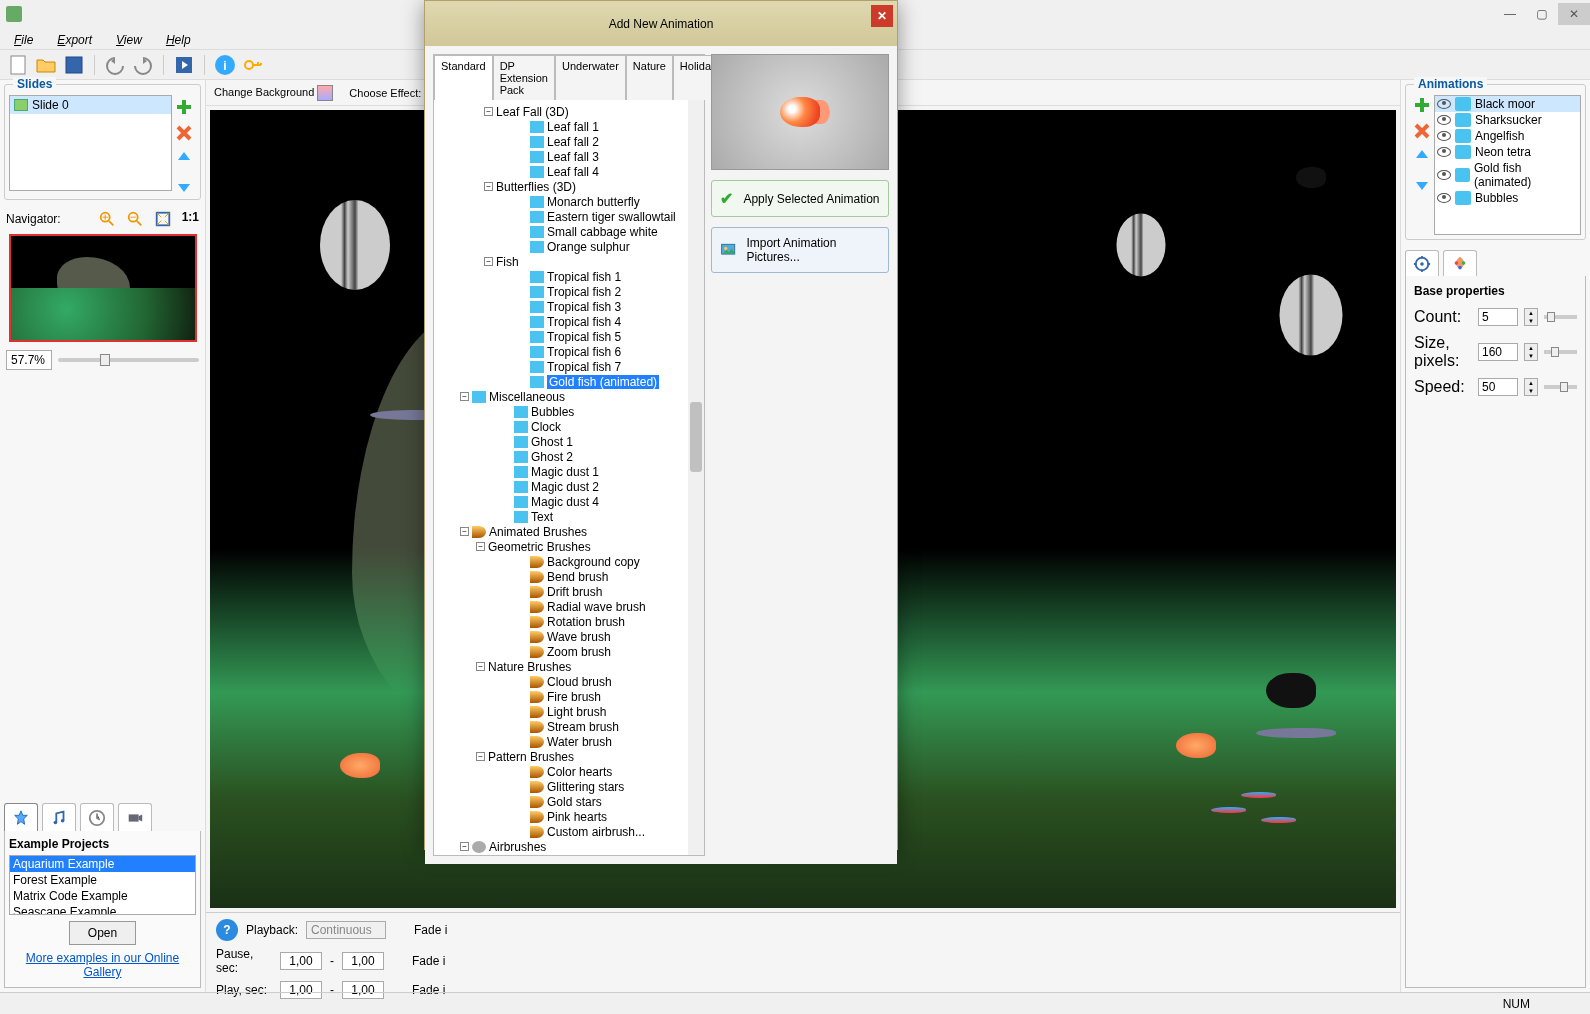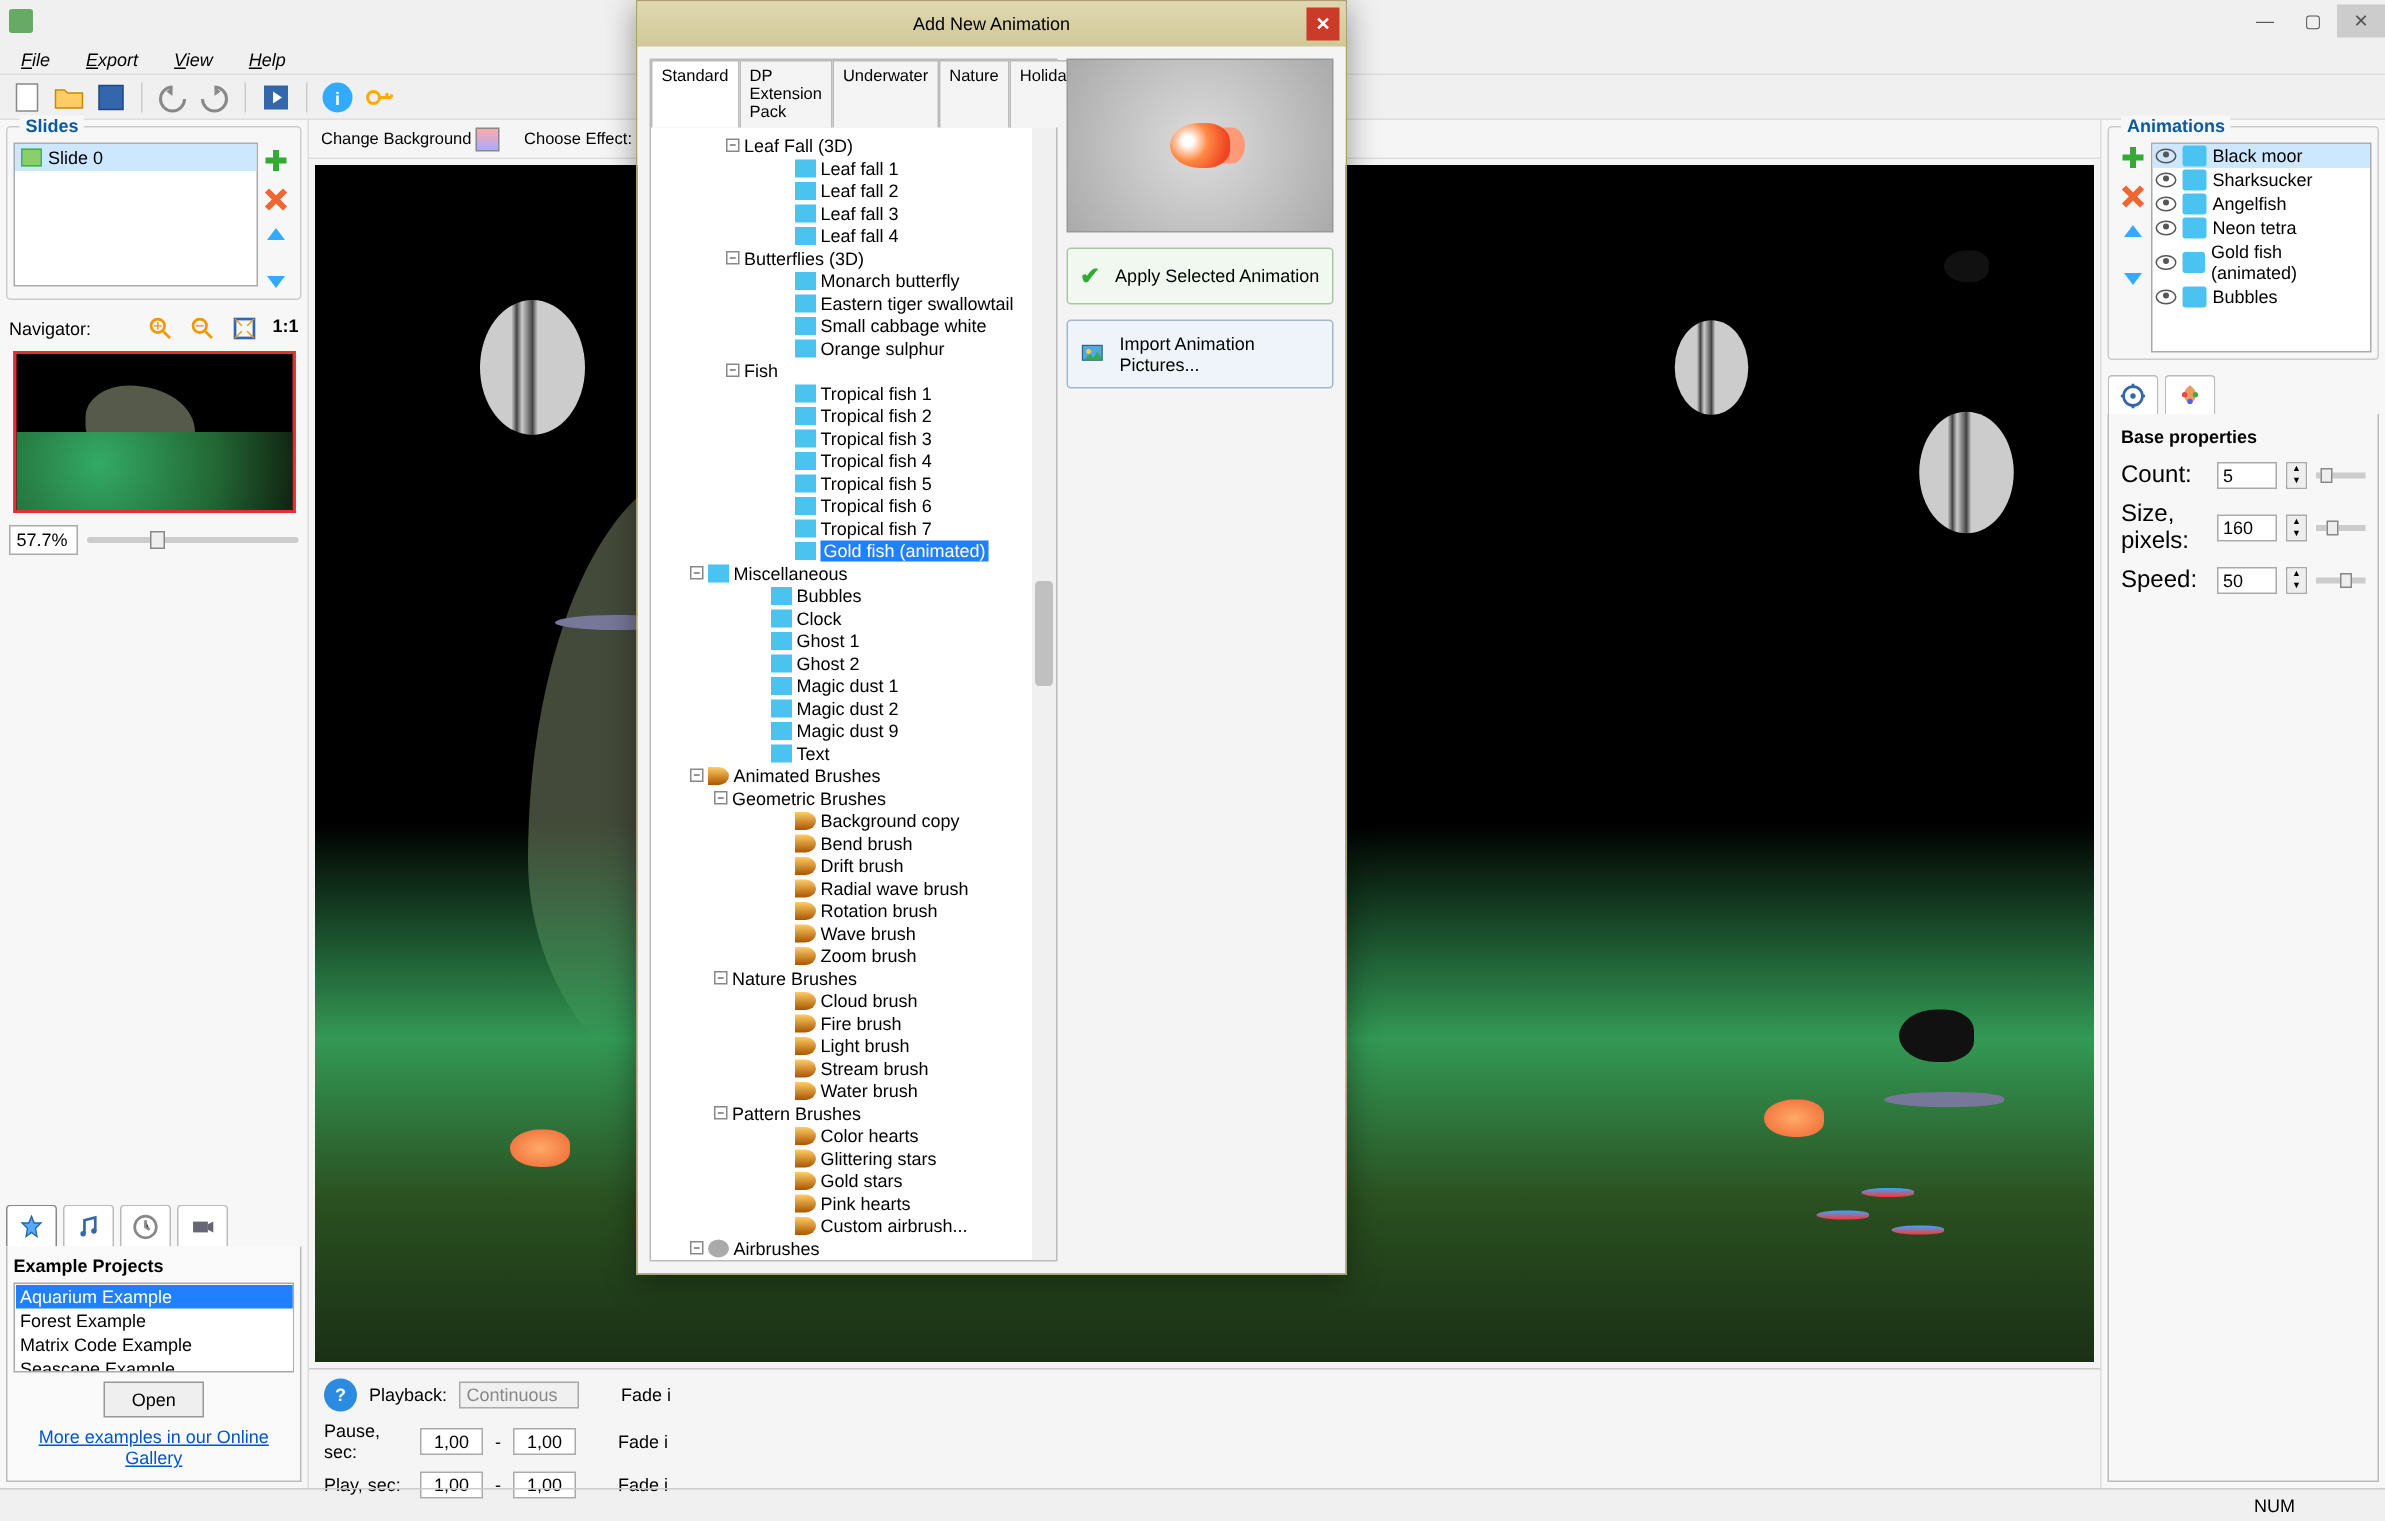--- a/index.html
+++ b/index.html
@@ -102,21 +102,21 @@
 .spin-btns { width:14px; height:18px; display:flex; flex-direction:column; border:1px solid #aaa; }
 .spin-btns div { flex:1; display:flex; align-items:center; justify-content:center; font-size:6px; background:#eee; }
 .hslider { flex:1; height:4px; background:#ccc; position:relative; }
 .hslider .h { position:absolute; left:8%; top:-3px; width:8px; height:10px; background:#eee; border:1px solid #888; }
 
 
 .statusbar { position:absolute; left:0; right:0; bottom:0; height:22px; border-top:1px solid #ccc; display:flex; align-items:center; justify-content:flex-end; padding-right:60px; }
 
 
 .dialog-overlay { position:absolute; left:424px; top:0; width:474px; height:850px; box-shadow: 0 4px 20px rgba(0,0,0,0.4); border:1px solid #b0a070; }
-.dlg-title { height:30px; background:linear-gradient(#e0d8b0,#d0c898); display:flex; align-items:center; justify-content:center; position:relative; }
+.dlg-title { height:45px; background:linear-gradient(#e0d8b0,#d0c898); display:flex; align-items:center; justify-content:center; position:relative; }
 .dlg-title .close { position:absolute; right:4px; top:4px; width:22px; height:22px; background:#cc3a2a; color:#fff; display:flex; align-items:center; justify-content:center; font-weight:bold; }
 .dlg-body { background:#f4f4f4; height:calc(100% - 30px); display:flex; padding:8px; gap:6px; }
 .dlg-left { width:272px; display:flex; flex-direction:column; border:1px solid #bbb; }
 .dlg-tabs { display:flex; background:#eee; }
 .dtab { padding:4px 6px; border:1px solid #bbb; border-bottom:none; font-size:11px; background:#f4f4f4; }
 .dtab.active { background:#fff; }
 .tree-wrap { flex:1; background:#fff; overflow-y:auto; font-size:11px; position:relative; }
 .tree-scroll { position:absolute; right:0; top:0; bottom:0; width:16px; background:#f0f0f0; }
 .tree-scroll .sthumb { position:absolute; left:2px; right:2px; top:40%; height:70px; background:#c0c0c0; border-radius:3px; }
 .tree { padding:4px 2px 4px 2px; }
@@ -630,21 +630,21 @@
               <span class="lbl">Magic dust 1</span>
             </div>
             <div class="tn ind2">
               <span style="width:11px"></span>
               <span class="sq"></span>
               <span class="lbl">Magic dust 2</span>
             </div>
             <div class="tn ind2">
               <span style="width:11px"></span>
               <span class="sq"></span>
-              <span class="lbl">Magic dust 9</span>
+              <span class="lbl">Magic dust 4</span>
             </div>
             <div class="tn ind2">
               <span style="width:11px"></span>
               <span class="sq"></span>
               <span class="lbl">Text</span>
             </div>
             <div class="tn ind0b">
               <span class="exp">−</span>
               <span class="br"></span>
               <span class="lbl">Animated Brushes</span>

